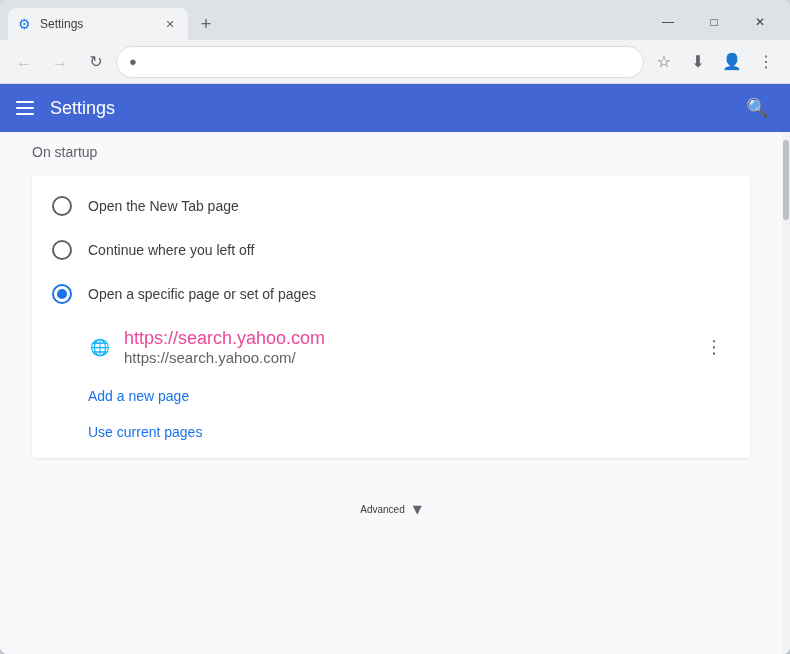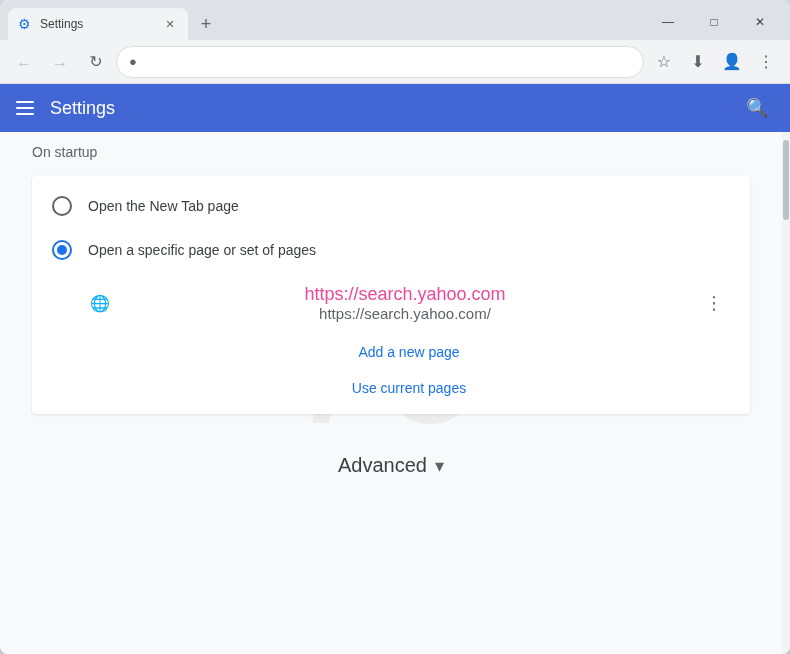--- a/index.html
+++ b/index.html
@@ -294,21 +294,20 @@
 
     
     .options-card {
       background: white;
       border-radius: 4px;
       box-shadow: 0 1px 3px rgba(0,0,0,0.1);
       padding: 8px 0;
       margin-bottom: 24px;
       position: relative;
       z-index: 1;
-      text-align: center;
     }
 
     .radio-option {
       display: flex;
       align-items: center;
       padding: 12px 20px;
       gap: 16px;
       cursor: pointer;
     }
 
@@ -403,21 +402,21 @@
       display: flex;
       justify-content: center;
       align-items: center;
       gap: 8px;
       padding: 16px;
       position: relative;
       z-index: 1;
     }
 
     .advanced-label {
-      font-size: 20px;
+      font-size: 10px;
       color: #3c4043;
     }
 
     .advanced-arrow {
       font-size: 18px;
       color: #5f6368;
     }
 
     
     .right-scrollbar {
@@ -492,20 +491,25 @@
       <div class="section-title">On startup</div>
 
       <div class="options-card">
 
         <div class="radio-option">
           <div class="radio-circle">
           </div>
           <span class="radio-label">Open the New Tab page</span>
         </div>
 
+        <div class="radio-option">
+          <div class="radio-circle">
+          </div>
+          <span class="radio-label">Continue where you left off</span>
+        </div>
 
         <div class="radio-option">
           <div class="radio-circle selected">
             <div class="radio-inner"></div>
           </div>
           <span class="radio-label">Open a specific page or set of pages</span>
         </div>
 
         <div class="startup-pages">
           <div class="startup-page-item">

